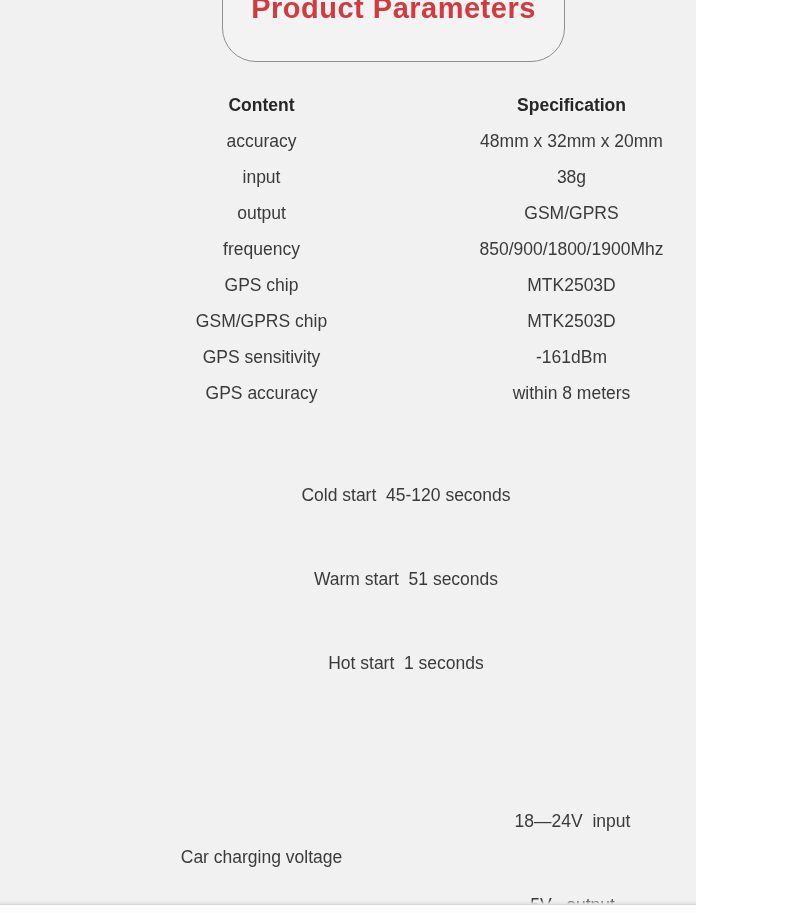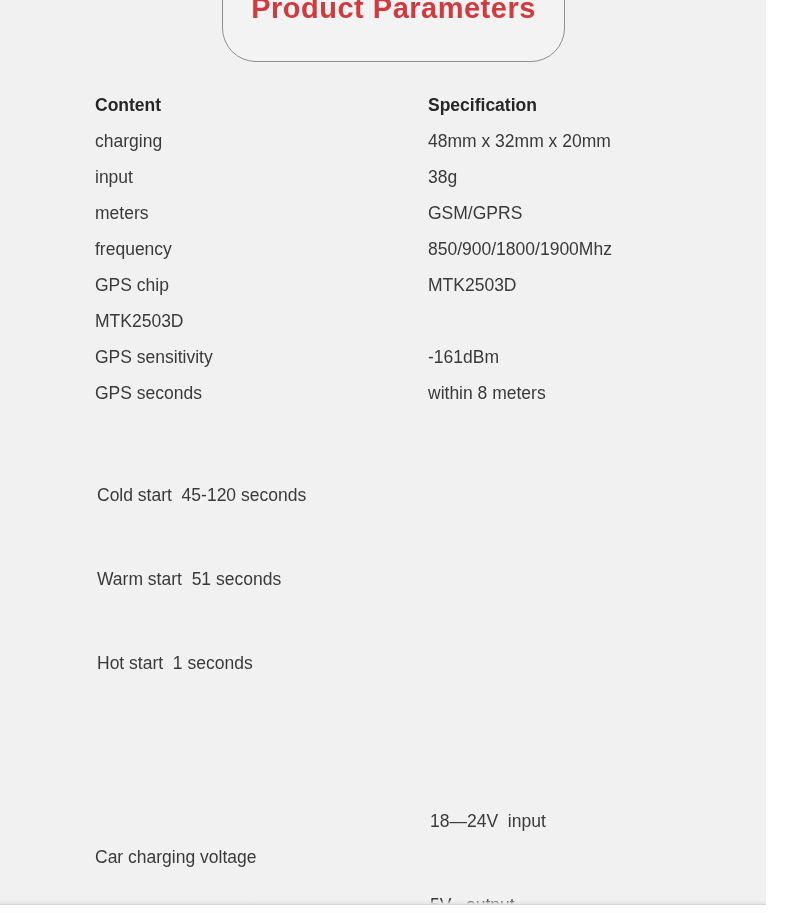--- a/index.html
+++ b/index.html
@@ -1,23 +1,24 @@
 <!DOCTYPE html>
 <html><head>
 <meta charset="utf-8">
 <style>
   html, body { margin: 0; padding: 0; }
   .page {
     position: relative;
-    width: 766px;
+    width: 696px;
     height: 913px;
     background: #f1f1f2;
     overflow: hidden;
     font-family: "Liberation Sans", "DejaVu Sans", sans-serif;
     color: #3a3a3a;
+    text-align: center;
   }
   
   .title-box {
     position: absolute;
     left: 222px;
     top: -46px;
     width: 343px;
     height: 108px;
     border: 1px solid #8f8f8f;
     border-radius: 34px;
@@ -88,55 +89,56 @@
   </div>
 
   <div class="spec-table">
 
     <div class="row header">
       <div class="label">Content</div>
       <div class="value">Specification</div>
     </div>
 
     <div class="row">
-      <div class="label">charging</div>
+      <div class="label">accuracy</div>
       <div class="value">48mm x 32mm x 20mm</div>
     </div>
 
     <div class="row">
       <div class="label">input</div>
       <div class="value">38g</div>
     </div>
 
     <div class="row">
-      <div class="label">meters</div>
+      <div class="label">output</div>
       <div class="value">GSM/GPRS</div>
     </div>
 
     <div class="row">
       <div class="label">frequency</div>
       <div class="value">850/900/1800/1900Mhz</div>
     </div>
 
     <div class="row">
       <div class="label">GPS chip</div>
       <div class="value">MTK2503D</div>
     </div>
 
     <div class="row">
+      <div class="label">GSM/GPRS chip</div>
       <div class="value">MTK2503D</div>
     </div>
 
     <div class="row">
       <div class="label">GPS sensitivity</div>
       <div class="value">-161dBm</div>
     </div>
 
     <div class="row">
-      <div class="label">GPS seconds</div>
+      <div class="label">GPS accuracy</div>
       <div class="value">within 8 meters</div>
     </div>
 
     <div class="row multi gap12">
       <div class="value">
         <div class="spec-line">Cold start  45-120 seconds</div>
         <div class="spec-line">Warm start  51 seconds</div>
         <div class="spec-line">Hot start  1 seconds</div>
       </div>
     </div>

